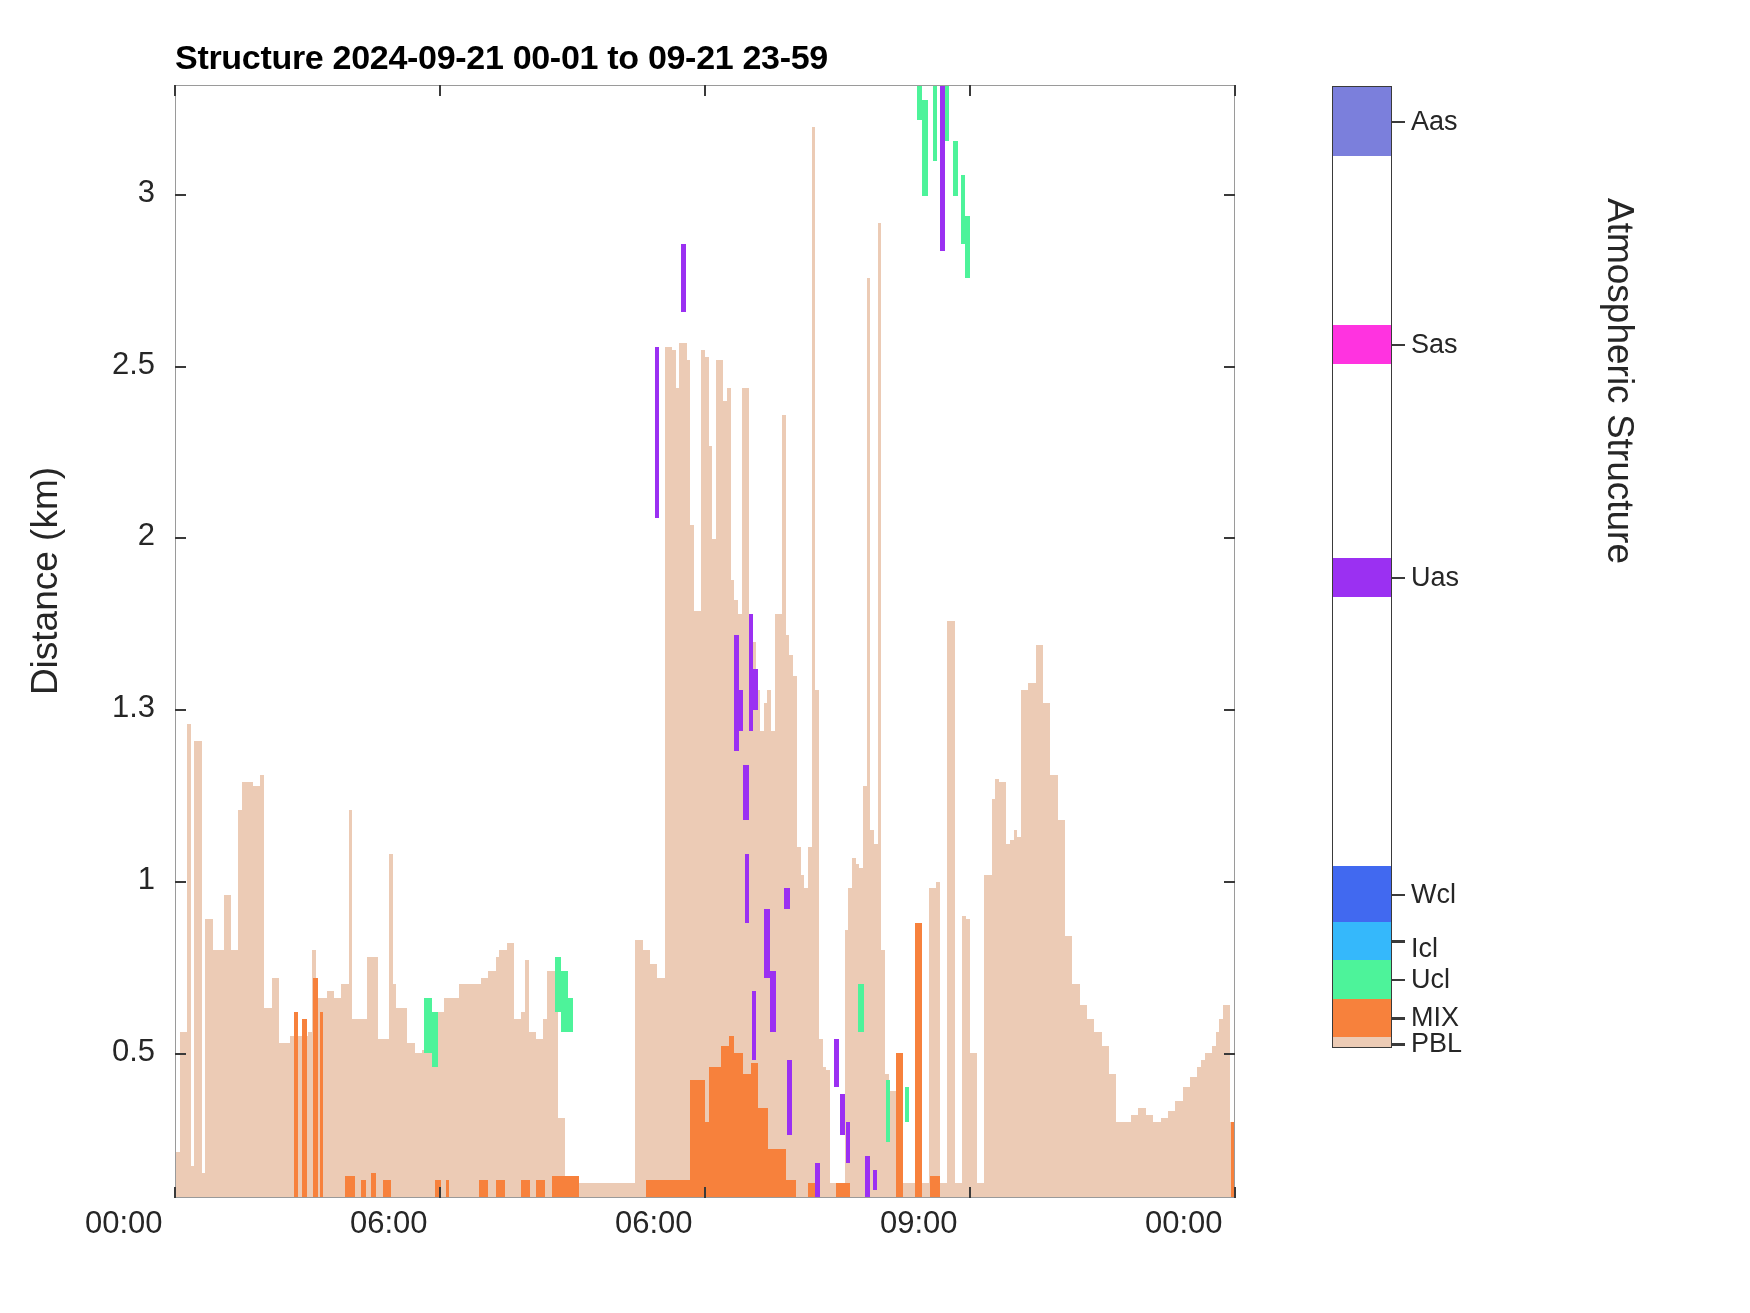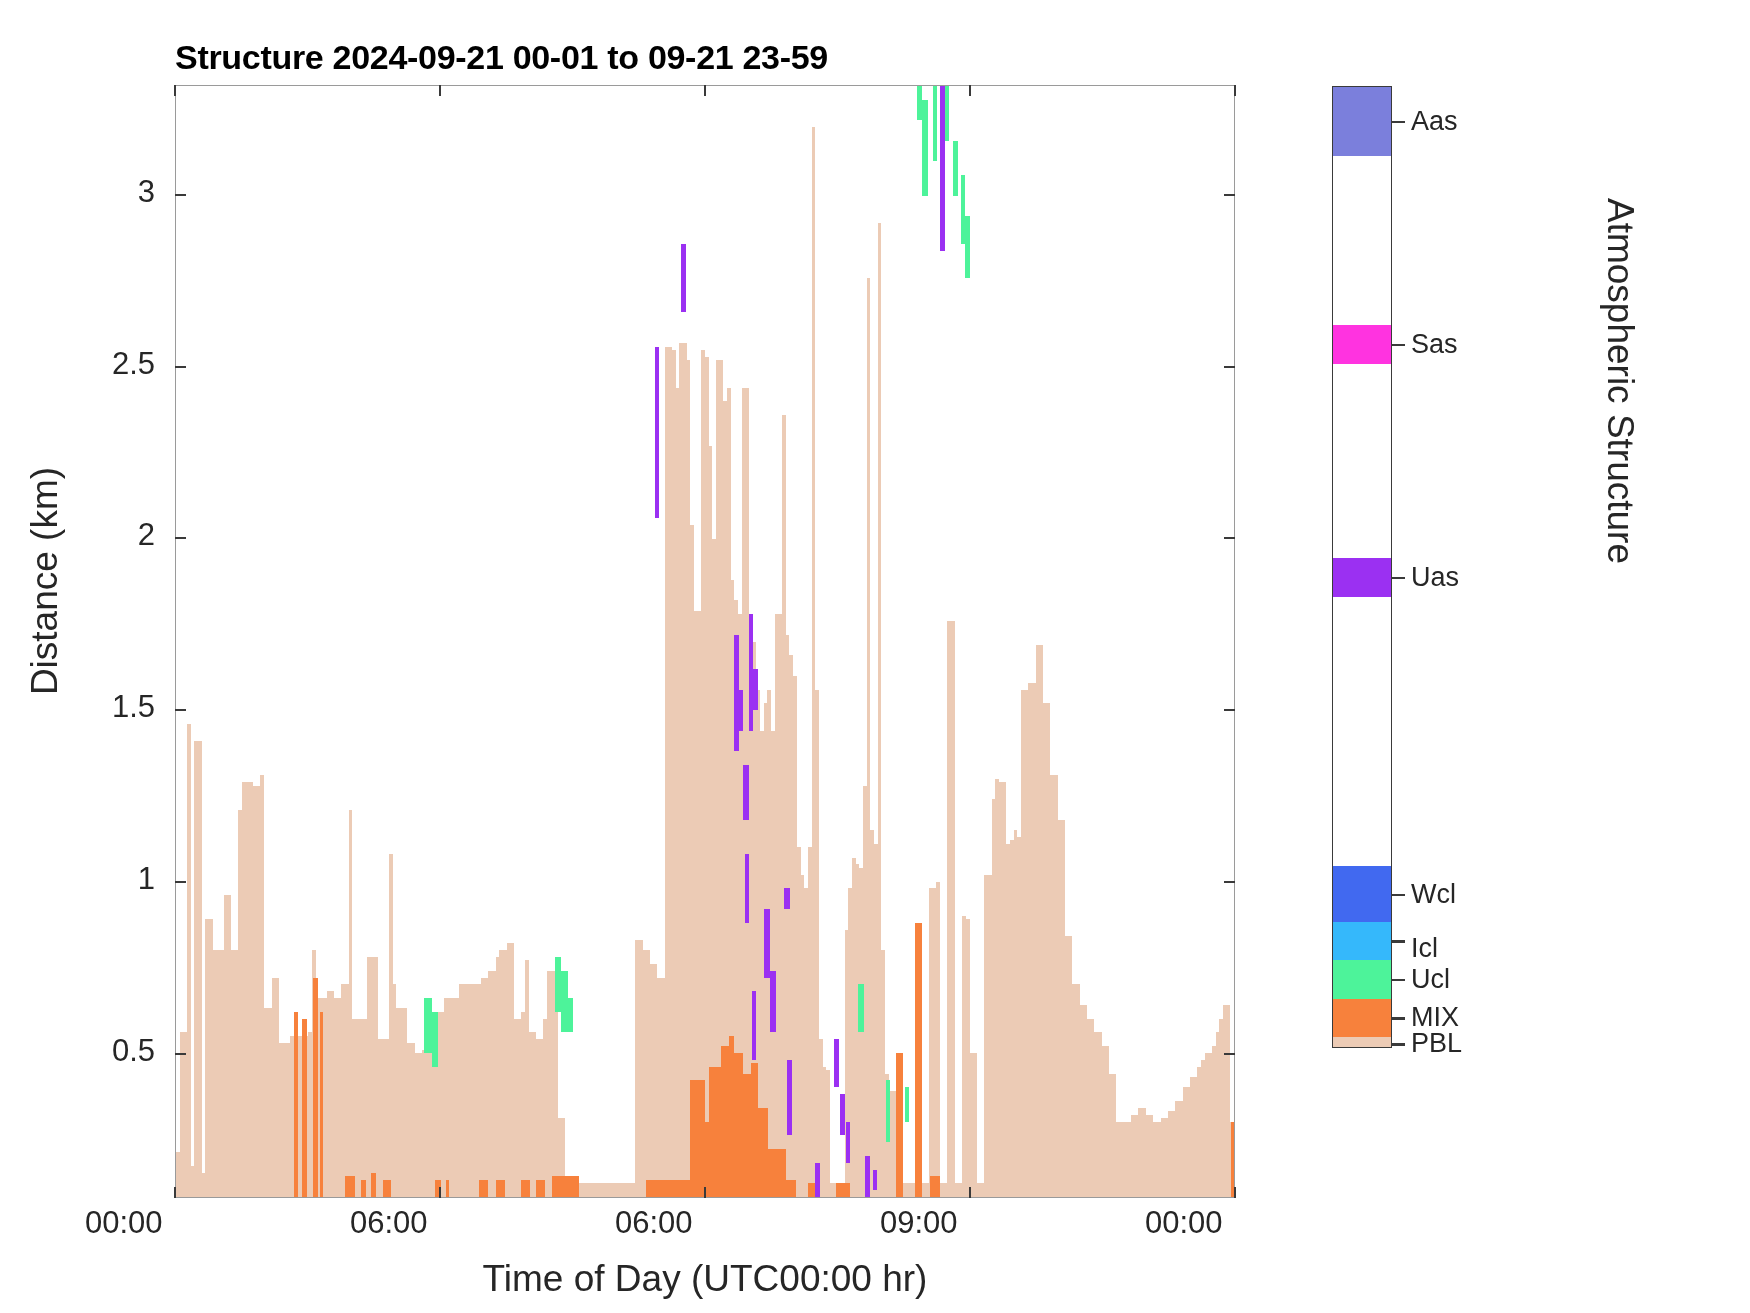--- a/index.html
+++ b/index.html
@@ -543,21 +543,20 @@
           <rect x="690.4722222222223" y="1071.7777777777778" width="4.416666666666629" height="41.22222222222217" fill="#9b30f2" shape-rendering="crispEdges"></rect>
           <rect x="697.8333333333334" y="1085.5185185185185" width="4.416666666666629" height="20.611111111111086" fill="#9b30f2" shape-rendering="crispEdges"></rect>
           <rect x="765.5555555555555" y="0" width="4.416666666666629" height="164.8888888888889" fill="#9b30f2" shape-rendering="crispEdges"></rect>
         </g>
     </svg>
   </div>
 
   <div id="axis-decor"></div>
 
   <div id="ylabel">Distance (km)</div>
-  <div id="xlabel">Time of Day (UTC00:00 hr)</div>
 
   <div id="colorbar-wrap">
     <div id="colorbar-box">
         <div class="cb-seg" style="top: 0px; height: 69.264px; background: rgb(123, 127, 220);"></div>
         <div class="cb-seg" style="top: 237.614px; height: 39.442px; background: rgb(255, 51, 224);"></div>
         <div class="cb-seg" style="top: 471.38px; height: 38.48px; background: rgb(155, 48, 242);"></div>
         <div class="cb-seg" style="top: 779.22px; height: 55.796px; background: rgb(65, 105, 240);"></div>
         <div class="cb-seg" style="top: 835.016px; height: 38.48px; background: rgb(53, 184, 251);"></div>
         <div class="cb-seg" style="top: 873.496px; height: 38.48px; background: rgb(77, 243, 154);"></div>
         <div class="cb-seg" style="top: 911.976px; height: 38.48px; background: rgb(247, 129, 60);"></div>
@@ -581,21 +580,21 @@
       <div class="cb-label" style="top: 957.19px;">PBL</div>
     </div>
   <div id="colorbar-title">Atmospheric Structure</div>
 
 <div class="ytick-label" style="left: 15px; width: 140px; top: 1032.72px; right: auto;">0.5</div>
     <div class="ytick-mark" style="left: 175px; top: 1052.72px;"></div>
     <div class="ytick-mark-right" style="left: 1224px; top: 1052.72px;"></div>
     <div class="ytick-label" style="left: 15px; width: 140px; top: 860.963px; right: auto;">1</div>
     <div class="ytick-mark" style="left: 175px; top: 880.963px;"></div>
     <div class="ytick-mark-right" style="left: 1224px; top: 880.963px;"></div>
-    <div class="ytick-label" style="left: 15px; width: 140px; top: 689.204px; right: auto;">1.5</div>
+    <div class="ytick-label" style="left: 15px; width: 140px; top: 689.204px; right: auto;">1.3</div>
     <div class="ytick-mark" style="left: 175px; top: 709.204px;"></div>
     <div class="ytick-mark-right" style="left: 1224px; top: 709.204px;"></div>
     <div class="ytick-label" style="left: 15px; width: 140px; top: 517.444px; right: auto;">2</div>
     <div class="ytick-mark" style="left: 175px; top: 537.444px;"></div>
     <div class="ytick-mark-right" style="left: 1224px; top: 537.444px;"></div>
     <div class="ytick-label" style="left: 15px; width: 140px; top: 345.685px; right: auto;">2.5</div>
     <div class="ytick-mark" style="left: 175px; top: 365.685px;"></div>
     <div class="ytick-mark-right" style="left: 1224px; top: 365.685px;"></div>
     <div class="ytick-label" style="left: 15px; width: 140px; top: 173.926px; right: auto;">3</div>
     <div class="ytick-mark" style="left: 175px; top: 193.926px;"></div>

